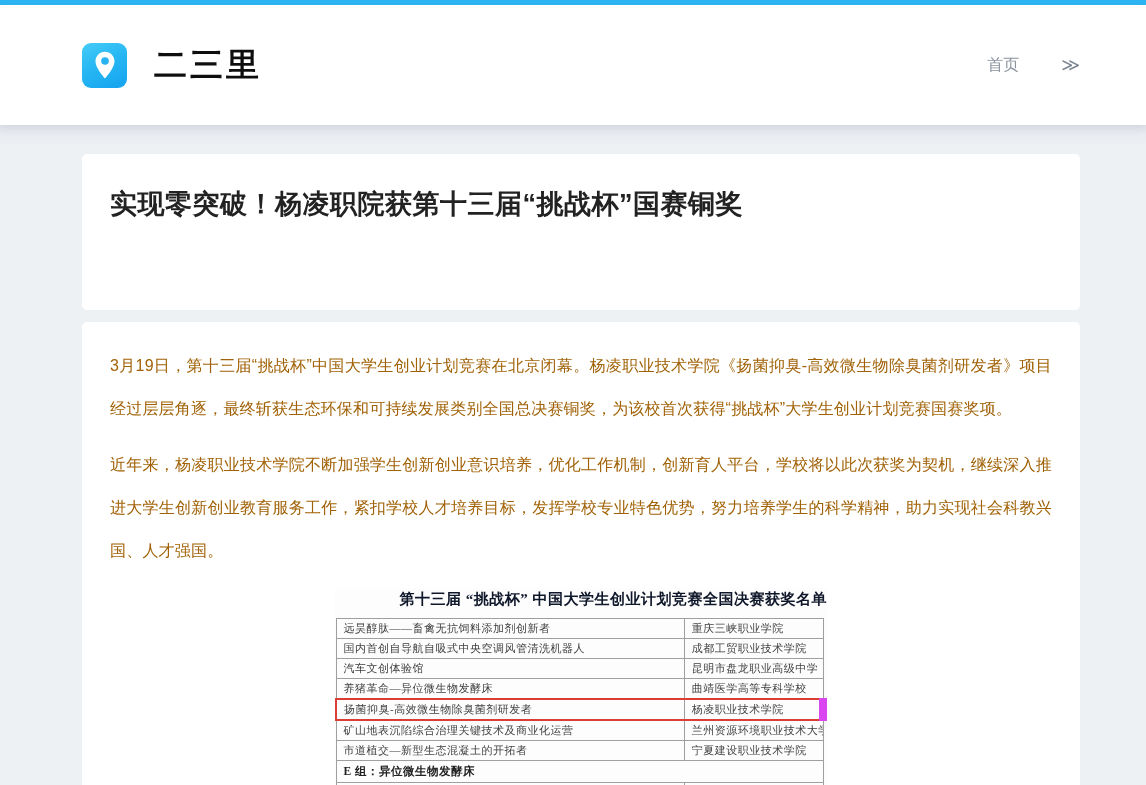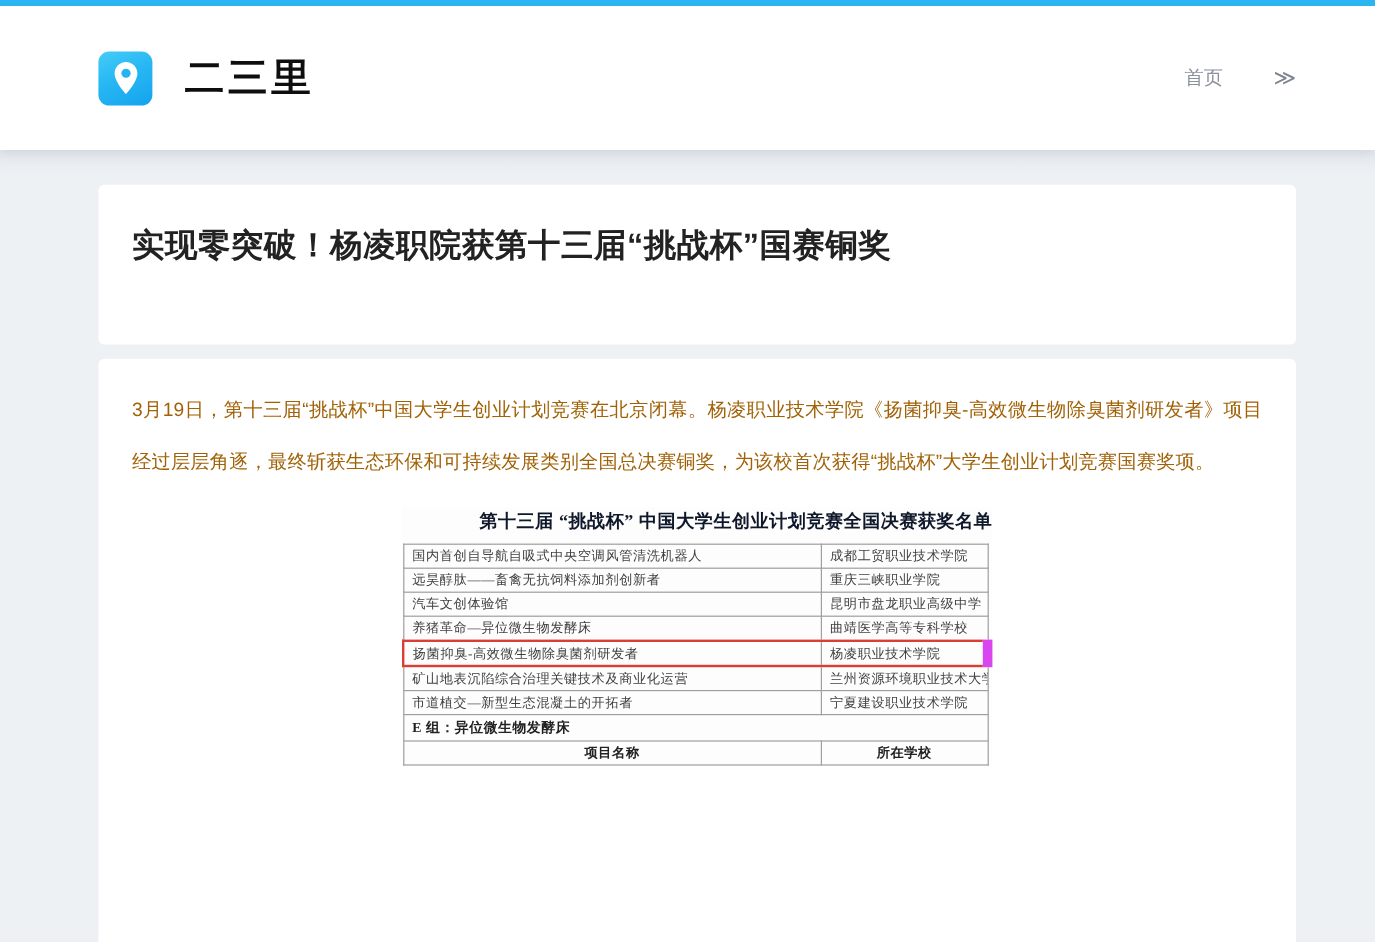--- a/index.html
+++ b/index.html
@@ -34,21 +34,21 @@
     color: #8b929d; font-size: 16px; cursor: pointer; text-decoration: none; gap: 40px;
   }
   .home .chev { font-size: 18px; margin-left: 2px; color: #7d8globe590; color: #7d8590; }
   
   main {
     width: 100%; height: 681px;
     background: linear-gradient(#e4e8ee 0px, #eef1f4 22px);
     padding: 29px 66px 0 82px;
   }
   .card { background: #ffffff; border-radius: 5px; width: 998px; }
-  .title-card { height: 133px; padding: 32px 28px 0; }
+  .title-card { height: 156px; padding: 32px 28px 0; }
   .title-card h1 {
     font-size: 27px; font-weight: 700; color: #222222; letter-spacing: 0.5px;
   }
   .meta { margin-top: 23px; font-size: 14px; color: #b6bac1; }
   .meta .date { margin-left: 14px; }
   .content-card {
     margin-top: 12px; height: 513px; padding: 9px 28px 0;
     border-bottom-left-radius: 0; border-bottom-right-radius: 0;
   }
   .content-card p.body-text {
@@ -99,36 +99,37 @@
 </header>
 
 <main>
 
   <section class="card title-card">
     <h1>实现零突破！杨凌职院获第十三届“挑战杯”国赛铜奖</h1>
   </section>
 
   <section class="card content-card">
     <p class="body-text">3月19日，第十三届“挑战杯”中国大学生创业计划竞赛在北京闭幕。杨凌职业技术学院《扬菌抑臭-高效微生物除臭菌剂研发者》项目经过层层角逐，最终斩获生态环保和可持续发展类别全国总决赛铜奖，为该校首次获得“挑战杯”大学生创业计划竞赛国赛奖项。</p>
+    <p class="body-text">近年来，杨凌职业技术学院不断加强学生创新创业意识培养，优化工作机制，创新育人平台，学校将以此次获奖为契机，继续深入推进大学生创新创业教育服务工作，紧扣学校人才培养目标，发挥学校专业特色优势，努力培养学生的科学精神，助力实现社会科教兴国、人才强国。</p>
 
     <figure class="scan">
       <div class="scan-title">第十三届 “挑战杯” 中国大学生创业计划竞赛全国决赛获奖名单</div>
       <table>
         <colgroup>
             <col class="c1">
             <col class="c2">
           </colgroup>
         <tbody>
           <tr>
+            <td>远昊醇肽——畜禽无抗饲料添加剂创新者</td>
+            <td>重庆三峡职业学院</td>
+          </tr>
+          <tr>
             <td>国内首创自导航自吸式中央空调风管清洗机器人</td>
             <td>成都工贸职业技术学院</td>
-          </tr>
-          <tr>
-            <td>远昊醇肽——畜禽无抗饲料添加剂创新者</td>
-            <td>重庆三峡职业学院</td>
           </tr>
           <tr>
             <td>汽车文创体验馆</td>
             <td>昆明市盘龙职业高级中学</td>
           </tr>
           <tr>
             <td>养猪革命—异位微生物发酵床</td>
             <td>曲靖医学高等专科学校</td>
           </tr>
           <tr class="hl">

